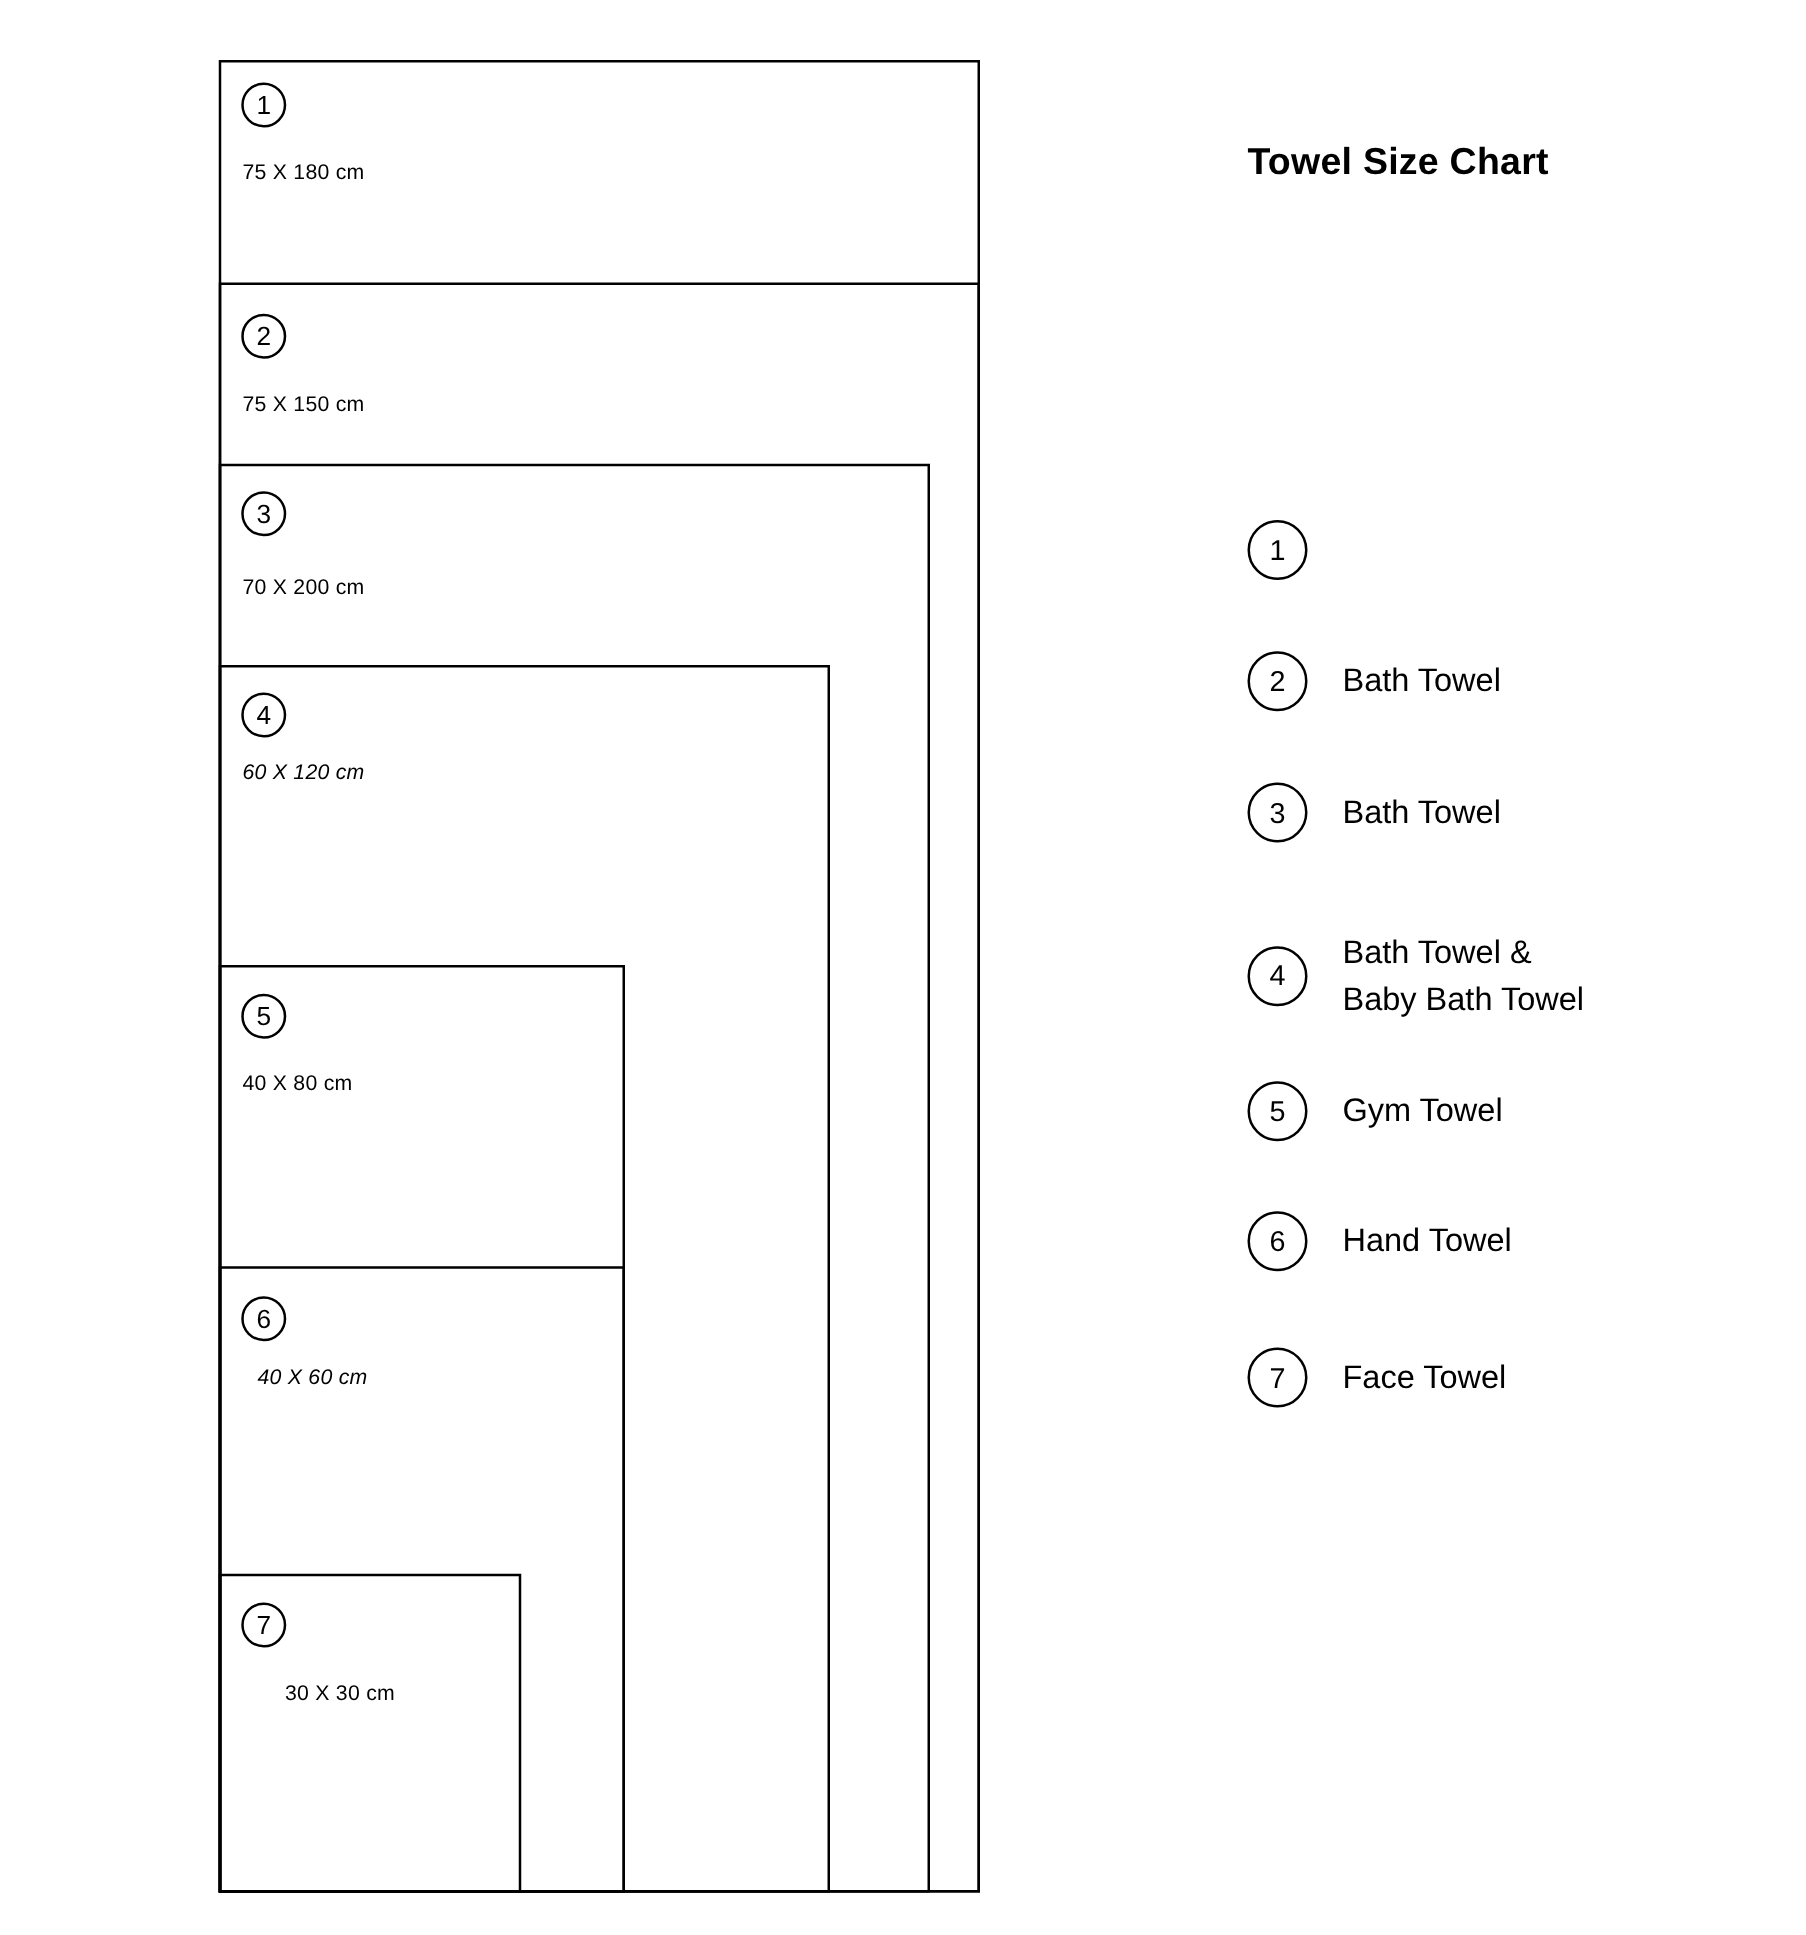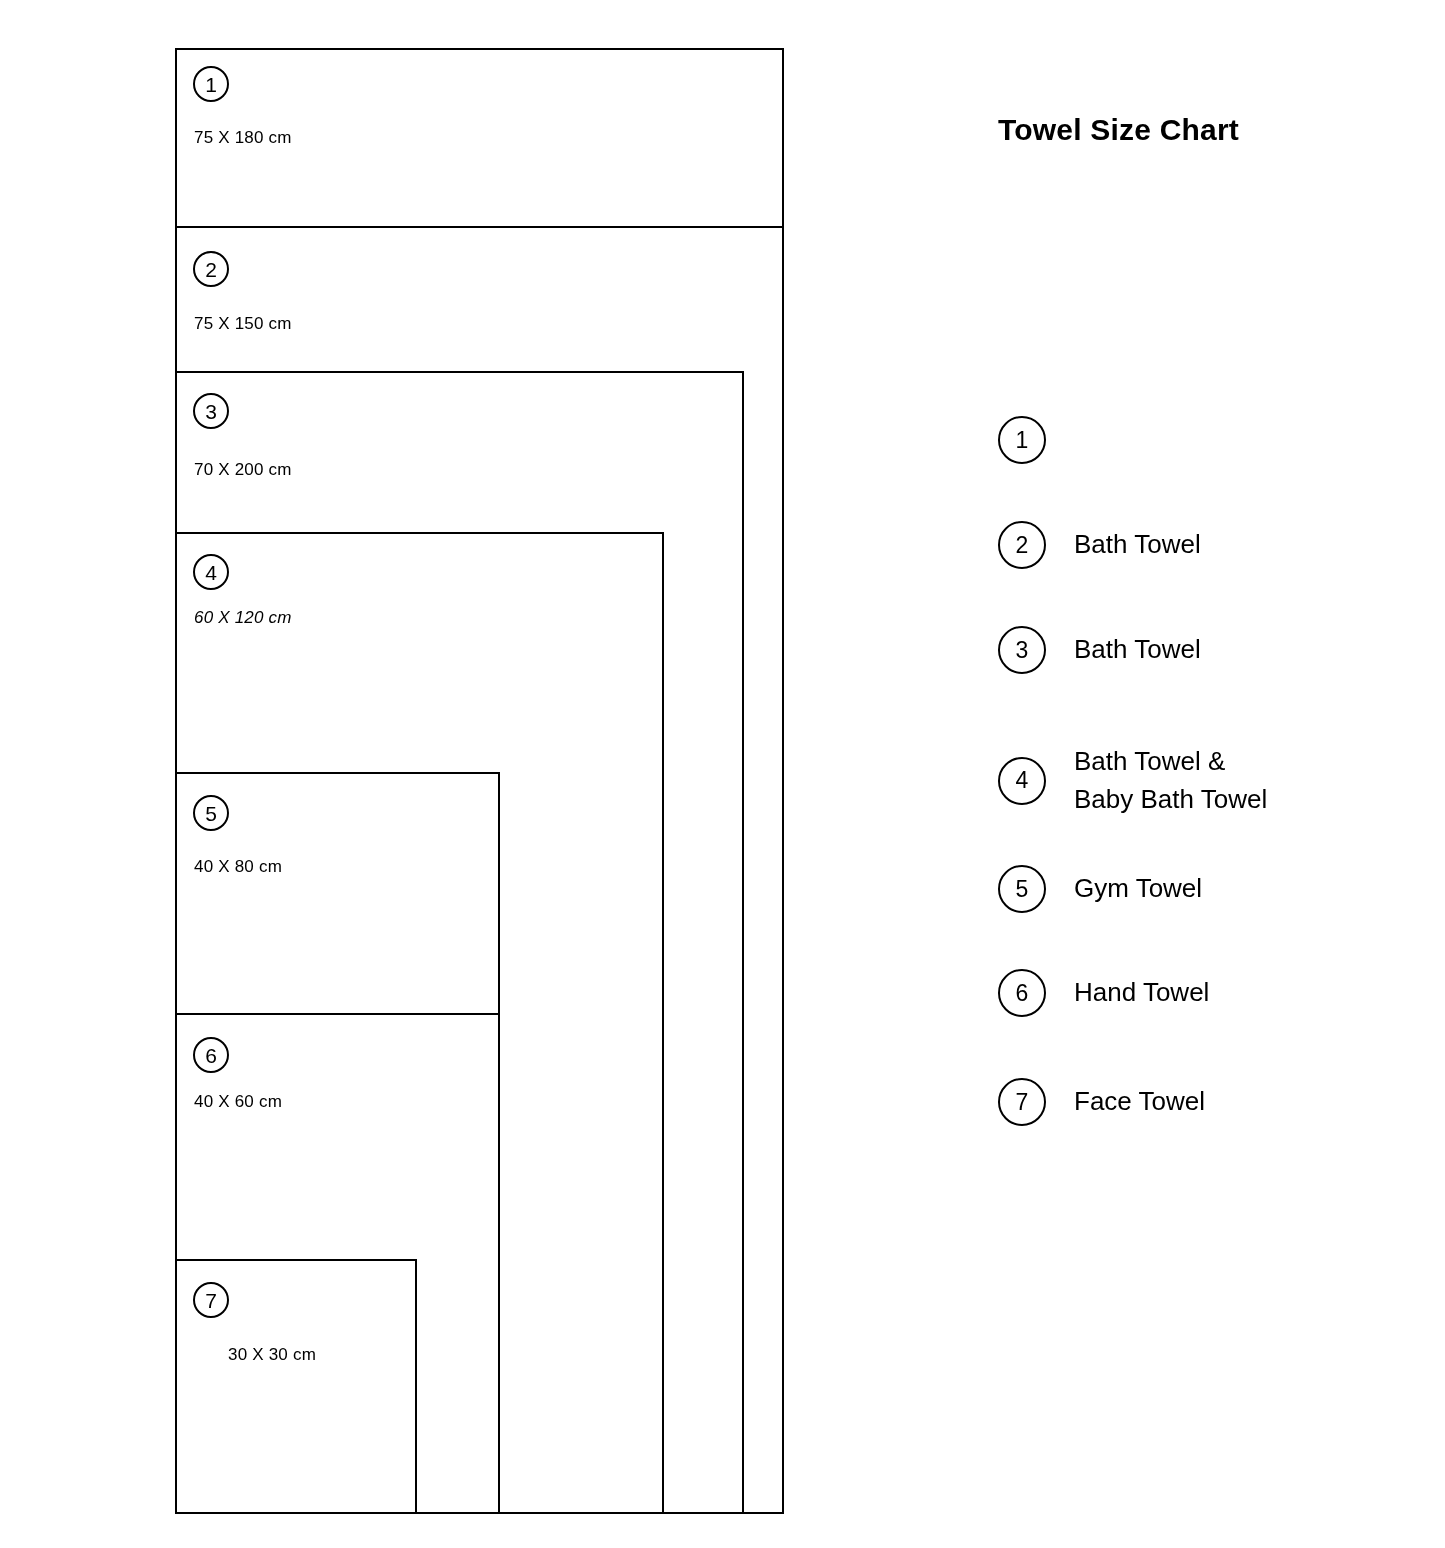--- a/index.html
+++ b/index.html
@@ -122,21 +122,21 @@
   <div class="towel-box" style="left:175px; top:532px; width:489px; height:982px;"></div>
   <div class="badge" style="left:193px; top:554px;">4</div>
   <div class="dim-label" style="left:194px; top:608px;font-style:italic;">60 X 120 cm</div>
 
   <div class="towel-box" style="left:175px; top:772px; width:325px; height:742px;"></div>
   <div class="badge" style="left:193px; top:795px;">5</div>
   <div class="dim-label" style="left:194px; top:857px;">40 X 80 cm</div>
 
   <div class="towel-box" style="left:175px; top:1013px; width:325px; height:501px;"></div>
   <div class="badge" style="left:193px; top:1037px;">6</div>
-  <div class="dim-label" style="left:194px; top:1092px;">40 X 60 cm</div>
+  <div class="dim-label" style="left:206px; top:1092px;font-style:italic;">40 X 60 cm</div>
 
   <div class="towel-box" style="left:175px; top:1259px; width:242px; height:255px;"></div>
   <div class="badge" style="left:193px; top:1282px;">7</div>
   <div class="dim-label" style="left:194px; top:1345px;margin-left:34px;">30 X 30 cm</div>
 
 </div>
 
 <div id="legend">
 
   <div id="legend-title">Towel Size Chart</div>

